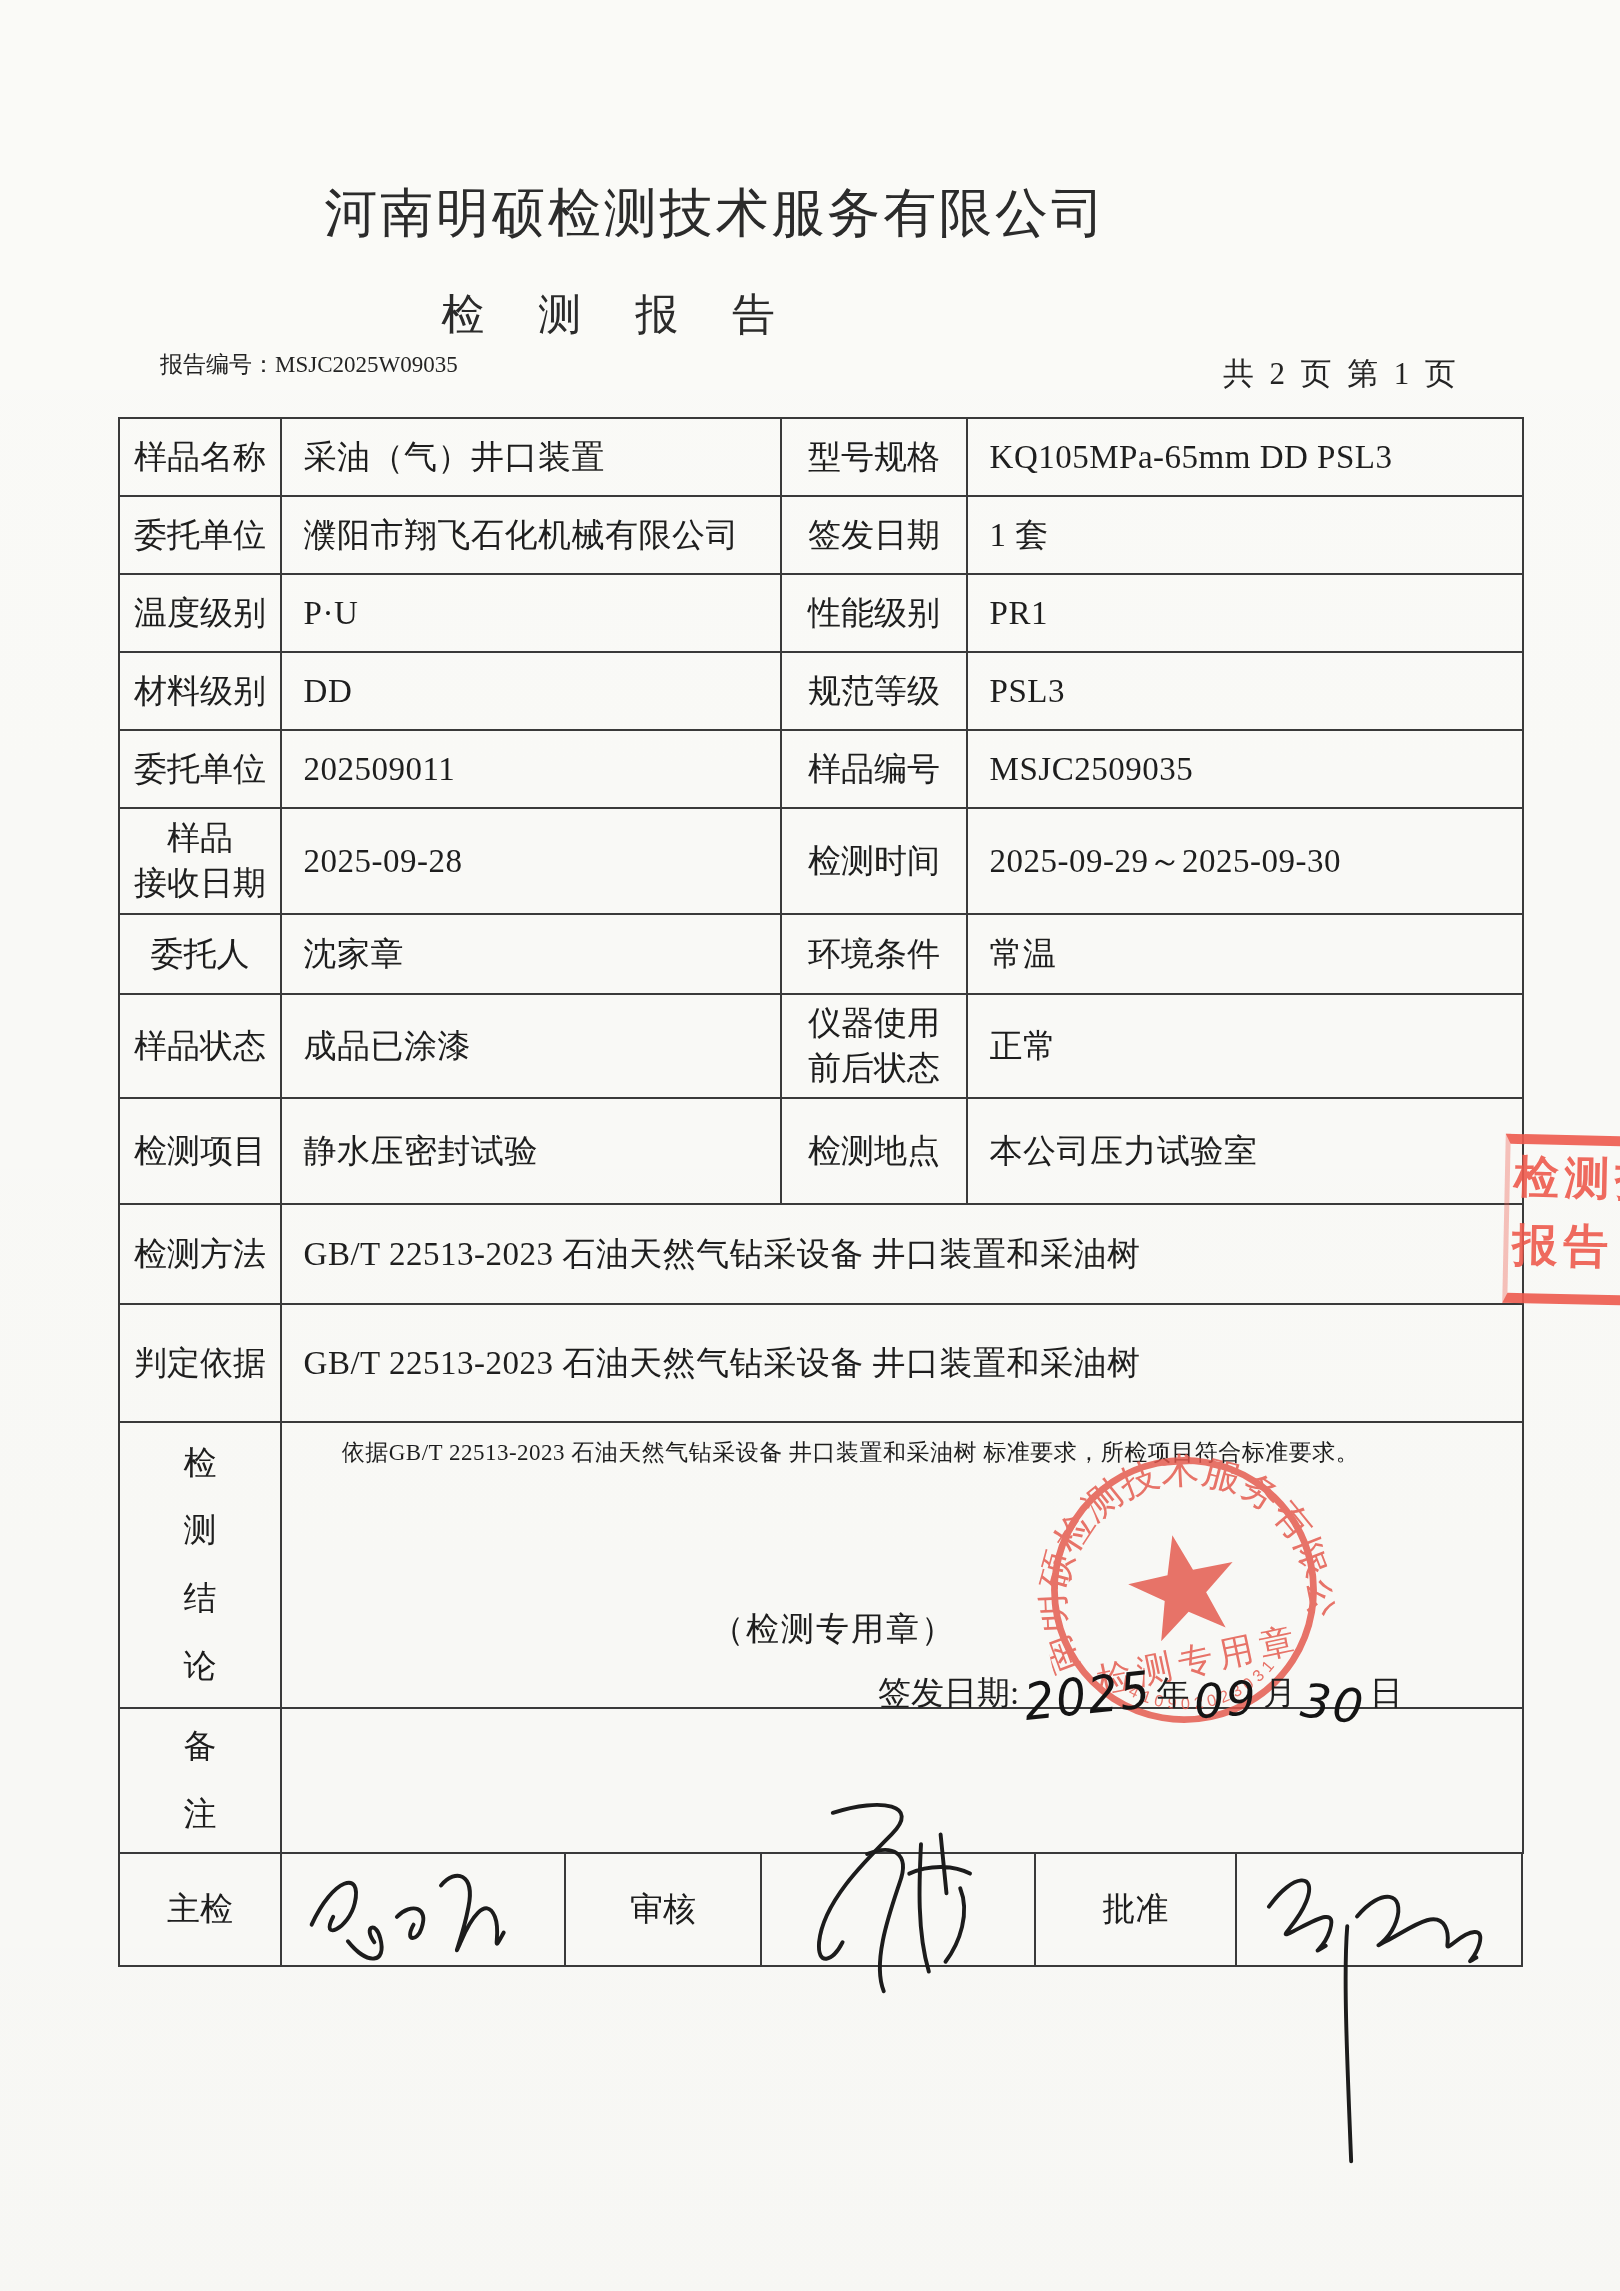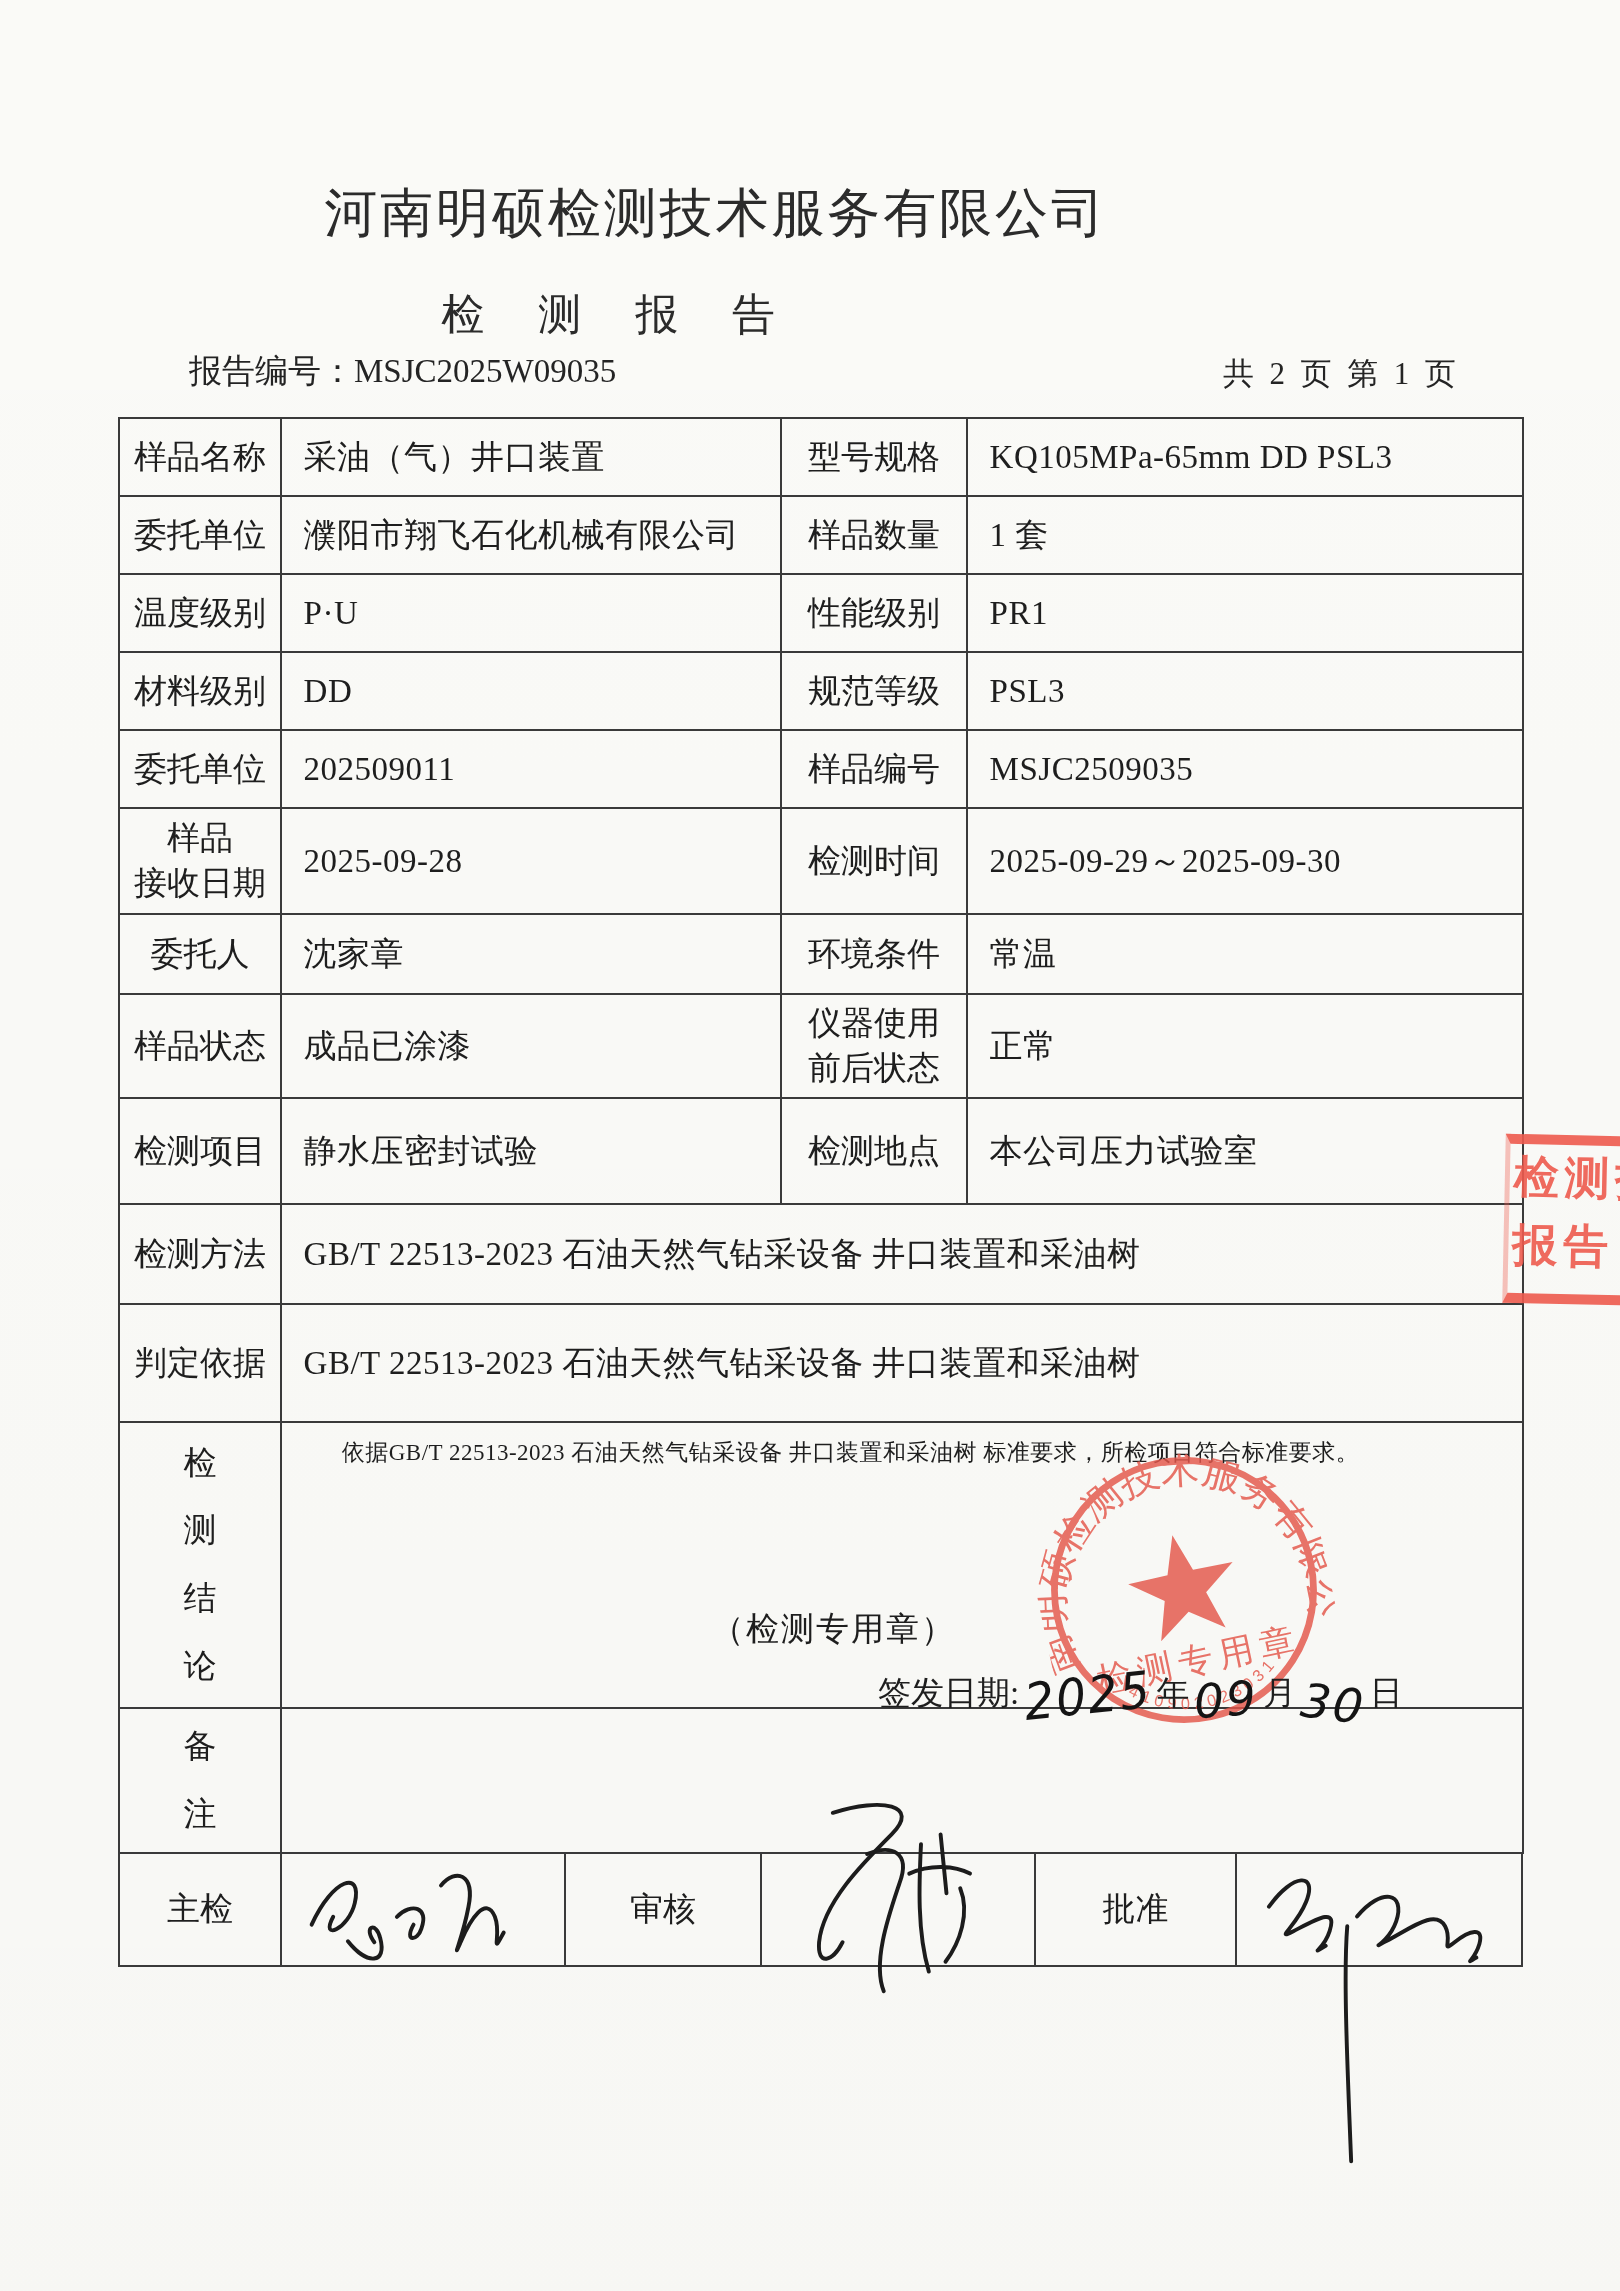--- a/index.html
+++ b/index.html
@@ -15,21 +15,21 @@
 
   
   .company-title{
     position:absolute;left:0;top:178px;width:1431px;
     text-align:center;font-size:53px;letter-spacing:2.9px;color:#2b2b2b;
   }
   .report-title{
     position:absolute;left:0;top:286px;width:1152px;
     text-align:center;font-size:43px;letter-spacing:21.6px;color:#2b2b2b;padding-left:43px;
   }
-  .report-no{position:absolute;left:189px;top:349px;font-size:33px;color:#242424;}
+  .report-no{position:absolute;left:160px;top:349px;font-size:23px;color:#242424;}
   .pagination{position:absolute;left:1223px;top:353px;font-size:31px;color:#242424;letter-spacing:3.9px;font-family:Liberation Serif, serif;}
 
   
   .table-wrap{position:absolute;left:118px;top:417px;width:1116px;z-index:1;}
   table{border-collapse:collapse;table-layout:fixed;width:1404px;}
   td{
     border:2px solid #3a3a3a;font-size:33px;color:#1e1e1e;
     padding:3.9px 9.8px;vertical-align:middle;background:transparent;
   }
   td.lab{text-align:center;white-space:pre-line;line-height:1.35;padding:3.9px 3.9px;}
@@ -99,21 +99,21 @@
       <tbody>
           <tr style="height:78px">
         <td class="lab">样品名称</td>
         <td class="val">采油（气）井口装置</td>
         <td class="lab">型号规格</td>
         <td class="val">KQ105MPa-65mm DD PSL3</td>
       </tr>
       <tr style="height:78px">
         <td class="lab">委托单位</td>
         <td class="val">濮阳市翔飞石化机械有限公司</td>
-        <td class="lab">样品数量</td>
+        <td class="lab">签发日期</td>
         <td class="val">1 套</td>
       </tr>
       <tr style="height:78px">
         <td class="lab">温度级别</td>
         <td class="val">P·U</td>
         <td class="lab">性能级别</td>
         <td class="val">PR1</td>
       </tr>
       <tr style="height:78px">
         <td class="lab">材料级别</td>

